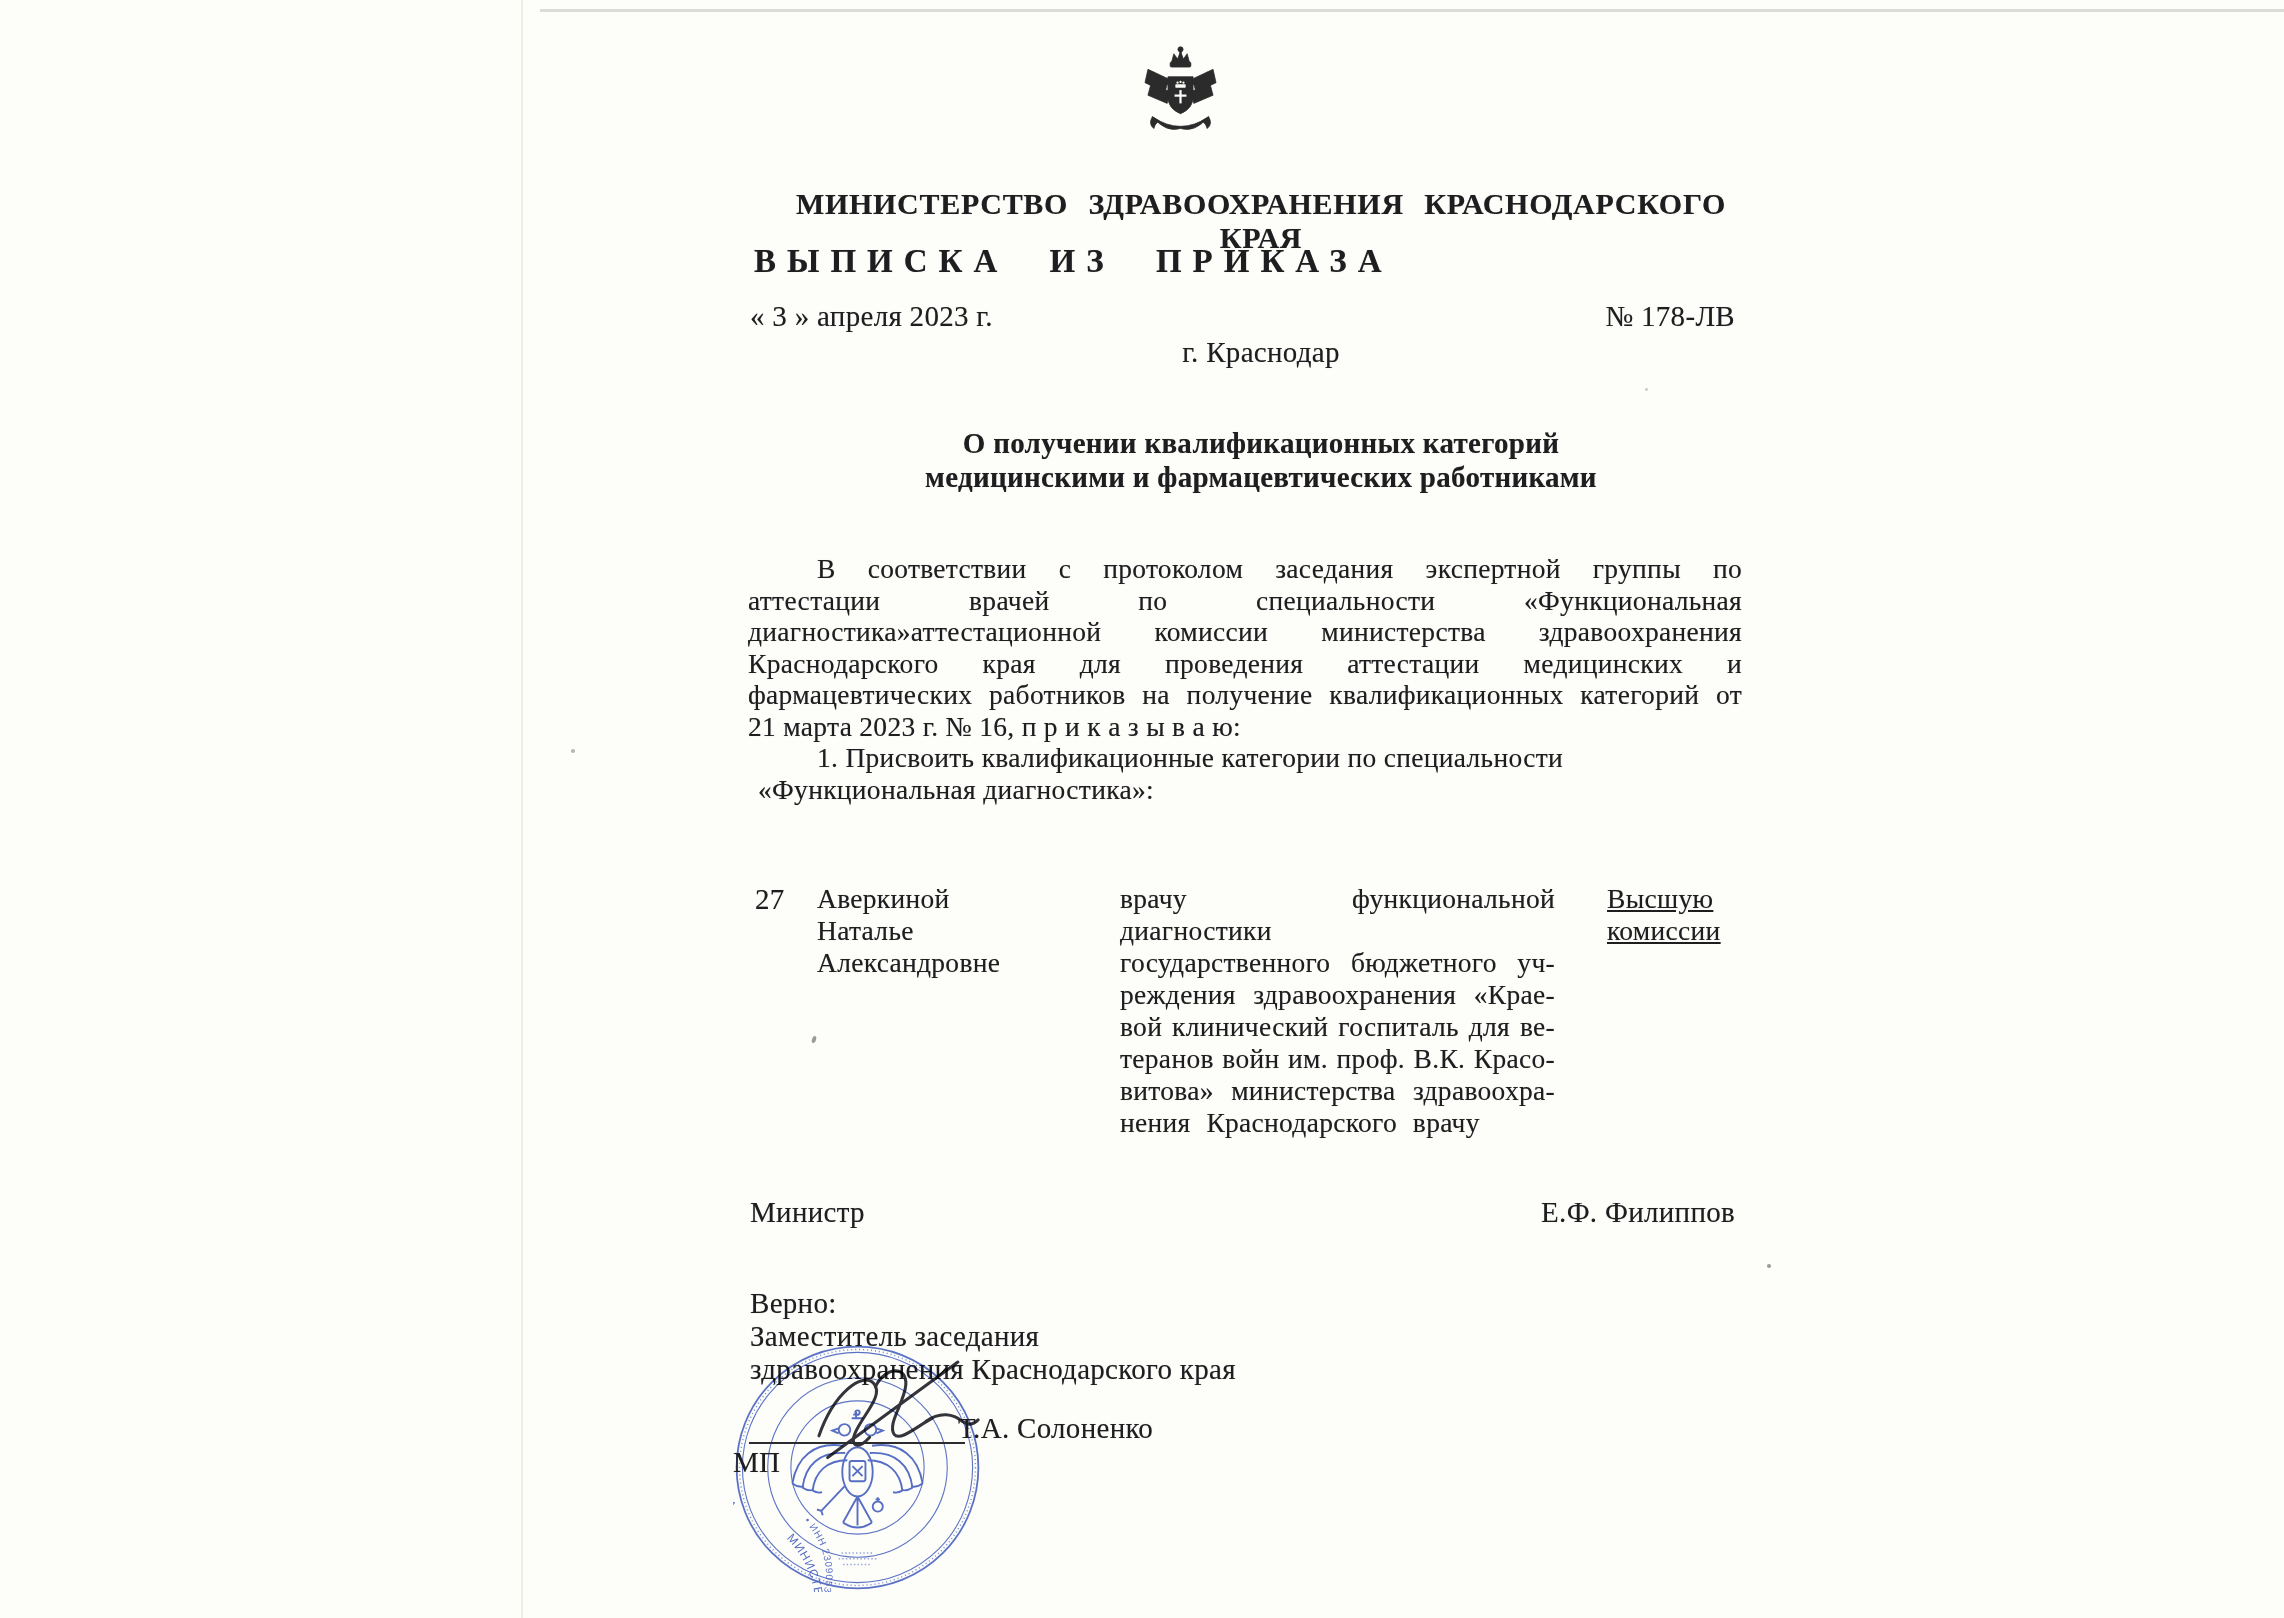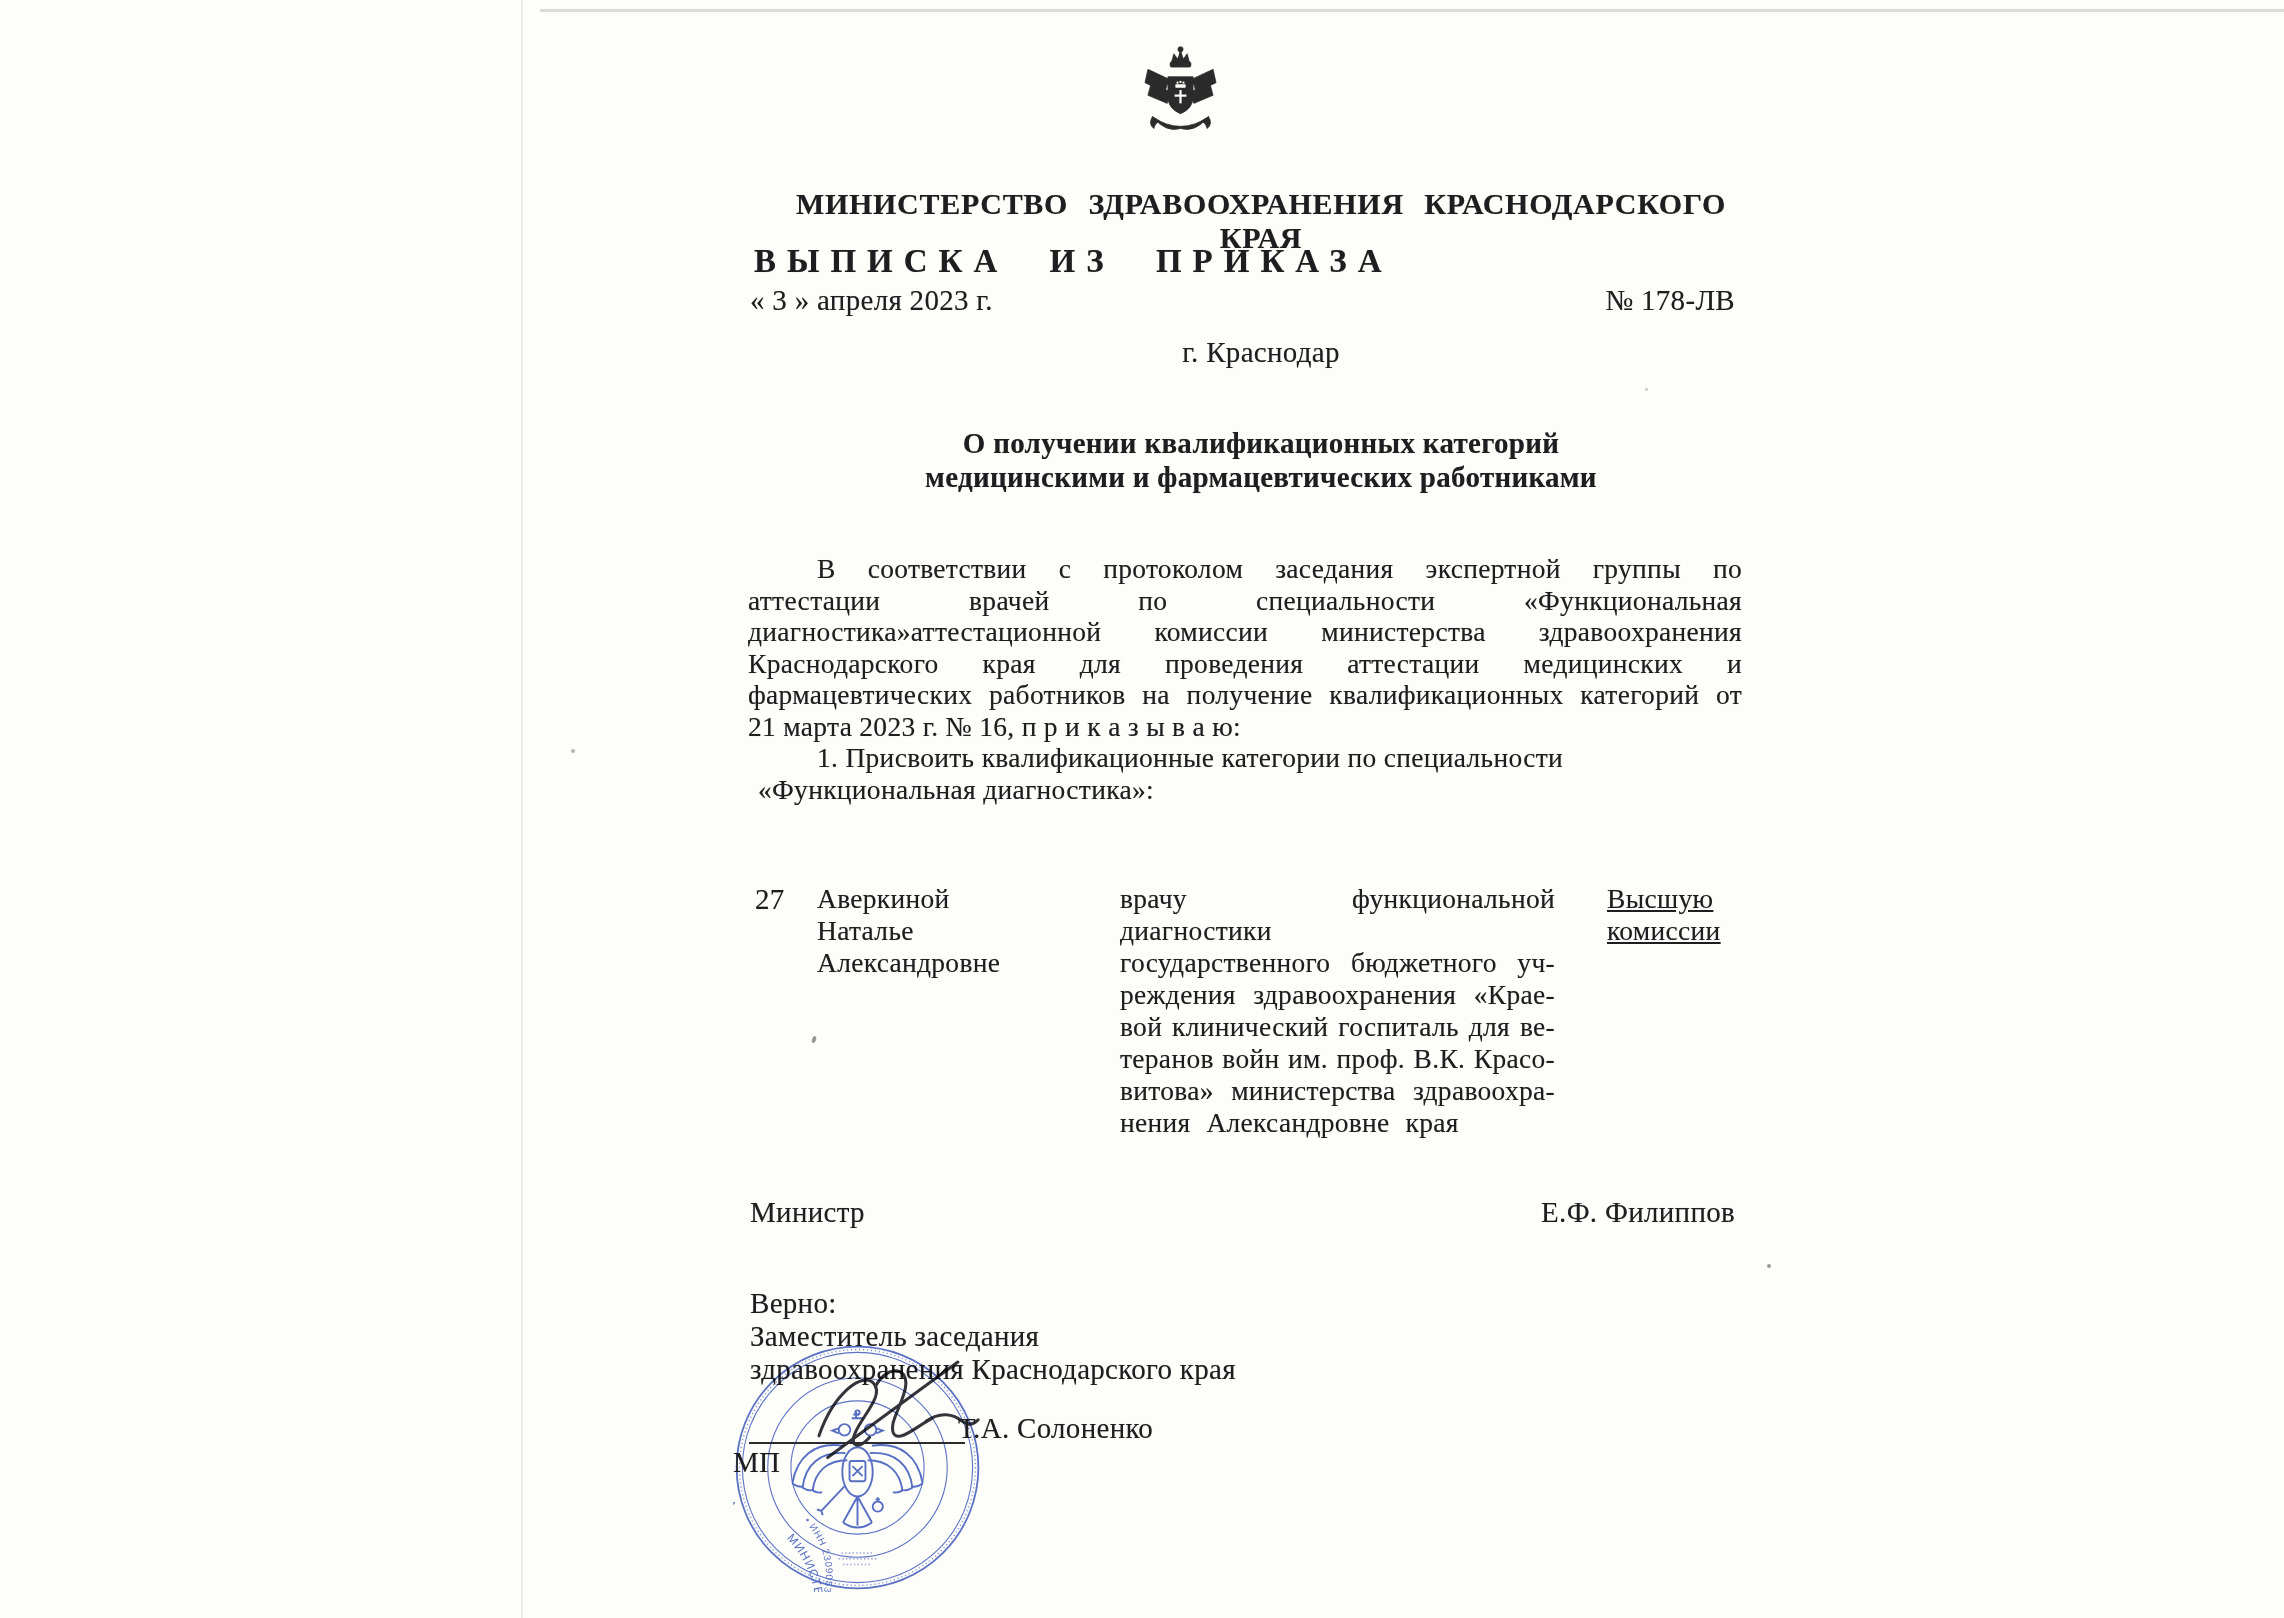--- a/index.html
+++ b/index.html
@@ -18,21 +18,21 @@
 
   .hairline-top { left: 540px; top: 9.4px; width: 1744px; height: 2.2px; background: #c9c9c7; opacity: .65; }
   .page-edge-left { left: 521px; top: 0; width: 2.2px; height: 1618px; background: #eeede6; }
 
   .coat { left: 1142px; top: 45px; width: 77px; height: 99px; }
 
   .ministry-title { left: 754px; top: 187px; width: 1014px; text-align: center;
     font-weight: bold; font-size: 30px; word-spacing: 12.3px; letter-spacing: 0.7px; }
   .doc-type { left: 754px; top: 243px; width: 1014px; text-align: left;
     font-weight: bold; font-size: 33px; letter-spacing: 11px; word-spacing: 22px; }
-  .date-row { left: 750px; top: 284px; width: 985px; display: flex;
+  .date-row { left: 750px; top: 300px; width: 985px; display: flex;
     justify-content: space-between; font-size: 29px; }
   .city { left: 754px; top: 336px; width: 1014px; text-align: center; font-size: 29px; }
 
   .subject { left: 754px; top: 426px; width: 1014px; text-align: center;
     font-weight: bold; font-size: 29px; line-height: 34px; }
 
   .body-block { left: 748px; top: 553px; width: 994px; font-size: 27.5px; line-height: 31.5px; }
   .body-line { display: block; }
   .jl { text-align: justify; text-align-last: justify; }
   .ind { text-indent: 69px; }
@@ -128,21 +128,21 @@
     <div class="txt">Наталье</div>
     <div class="txt">Александровне</div>
   </div>
   <div class="abs t-pos">
     <div class="jl txt">врачу функциональной диагностики</div>
     <div class="jl txt">государственного бюджетного уч-</div>
     <div class="jl txt">реждения здравоохранения «Крае-</div>
     <div class="jl txt">вой клинический госпиталь для ве-</div>
     <div class="jl txt">теранов войн им. проф. В.К. Красо-</div>
     <div class="jl txt">витова» министерства здравоохра-</div>
-    <div class="last txt">нения Александровне края</div>
+    <div class="last txt">нения Краснодарского врачу</div>
   </div>
   <div class="abs t-cat">
     <div class="txt">Высшую</div>
     <div class="txt">комиссии</div>
   </div>
 
   <div class="abs minister-row">
     <span class="txt">Министр</span>
     <span class="txt">Е.Ф. Филиппов</span>
   </div>

